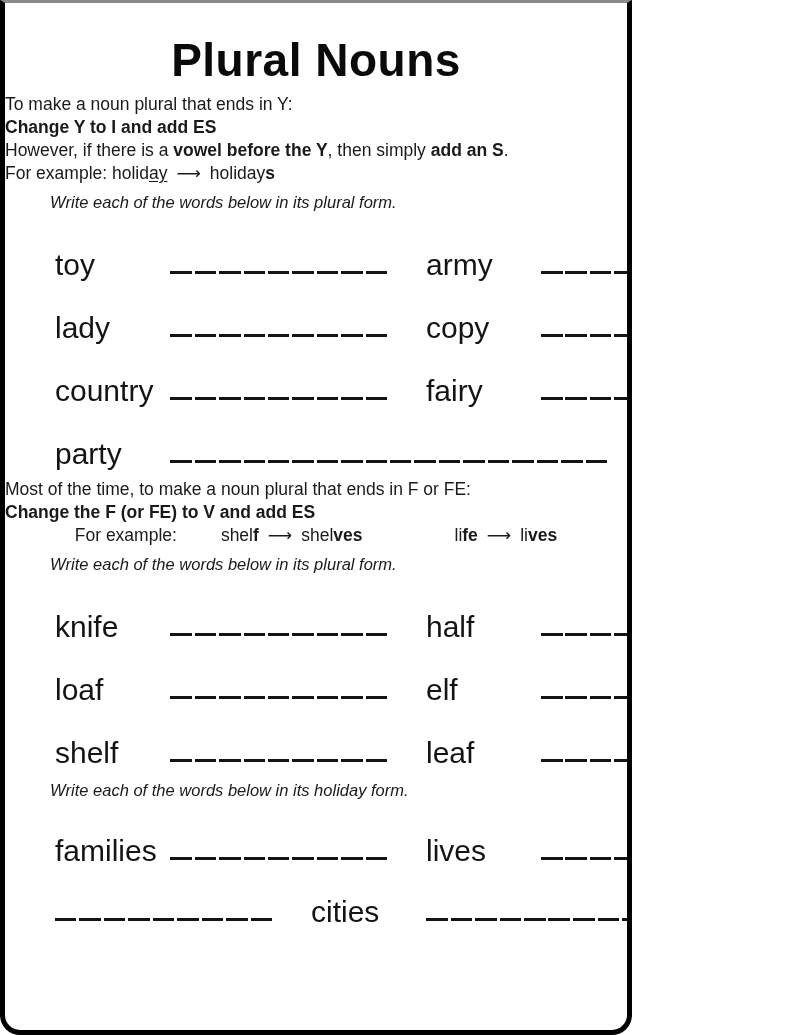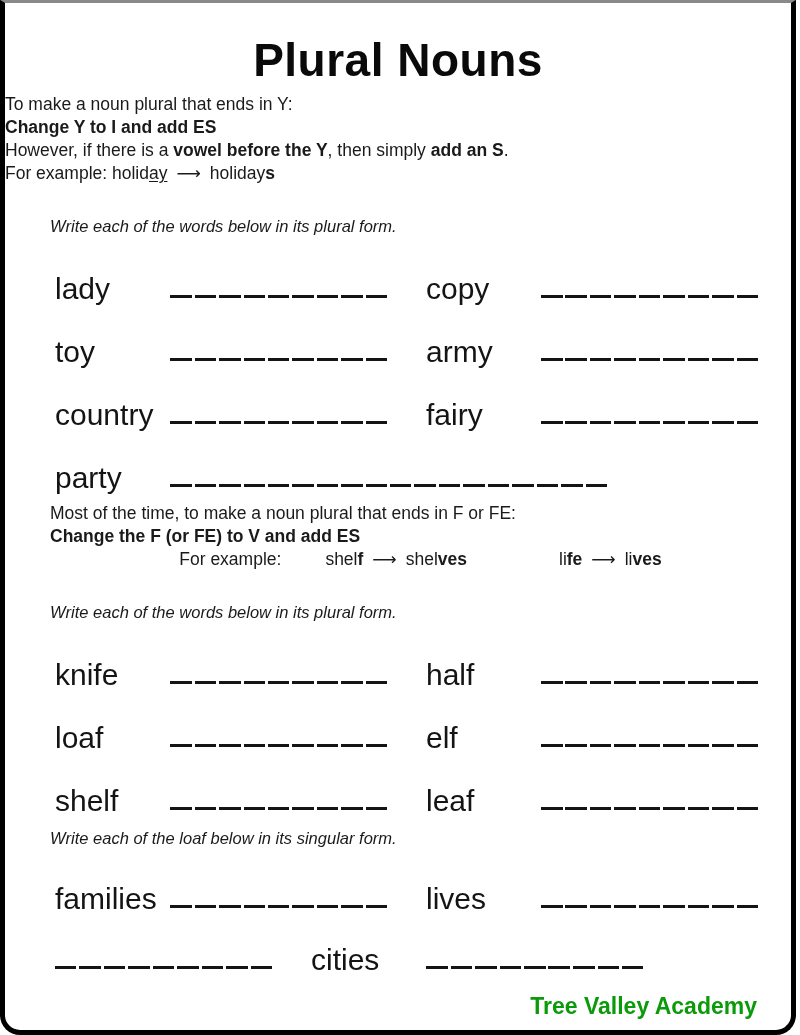--- a/index.html
+++ b/index.html
@@ -1,20 +1,20 @@
 <!DOCTYPE html>
 <html><head>
 <meta charset="utf-8">
 <style>
   html,body { margin:0; padding:0; background:#ffffff; }
   body { font-family:"Liberation Sans","DejaVu Sans",sans-serif; color:#141414; }
 
   .page {
     position:relative;
-    width:796px; height:1035px;
+    width:632px; height:1035px;
     box-sizing:border-box;
     background:#ffffff;
     border-left:5px solid #000;
     border-right:5px solid #000;
     border-bottom:5px solid #000;
     border-top:3px solid #8a8a8a;
     border-radius:0 0 20px 20px;
     overflow:hidden;
   }
 
@@ -22,32 +22,32 @@
     margin:30px 0 0 0;
     text-align:center;
     font-size:46px;
     font-weight:700;
     letter-spacing:0.5px;
     color:#0a0a0a;
   }
 
   .rules { text-align:left; font-size:17.5px; line-height:23px; color:#1a1a1a; }
   .rules-y { margin-top:6px; }
-  .rules-f { margin-top:8px;padding-left:45px; }
+  .rules-f { margin-top:8px; }
   .rules p { margin:0; }
   .b { font-weight:700; }
   .u { text-decoration:underline; text-underline-offset:2px;margin-top:12px; }
   .arrow { display:inline-block; margin:0 9px; font-size:17px; }
 
   .ex-flex { display:flex; justify-content:center; align-items:baseline; }
   .ex-label { margin-right:44px; }
   .ex-pair2 { margin-left:92px; }
 
   .instruction {
-    margin:32px 0 0 45px;
+    margin:8px 0 0 45px;
     font-style:italic;
     font-size:16.5px;
     color:#1a1a1a;
   }
   .instruction.tight { margin-top:12px; }
 
   .grid { margin-top:6px; }
   .wordrow { display:flex; align-items:flex-end; height:63px; padding-left:50px; }
   .grid-s3 .wordrow { height:61px; }
   .word { font-size:30px; line-height:1.08; color:#141414; flex:none; }
@@ -76,29 +76,29 @@
     <p>To make a noun plural that ends in Y:</p>
     <p class="b">Change Y to I and add ES</p>
     <p><span>However, if there is a </span><span class="b">vowel before the Y</span><span>, then simply </span><span class="b">add an S</span><span>.</span></p>
     <p><span>For example: </span><span>holid</span><span class="u">ay</span><span class="arrow">⟶</span><span>holiday</span><span class="b">s</span></p>
   </div>
 
   <p class="instruction">Write each of the words below in its plural form.</p>
 
   <div class="grid">
     <div class="wordrow">
+      <span class="word col1">toy</span>
+      <span class="blank"></span>
+      <span class="word col2">army</span>
+      <span class="blank"></span>
+    </div>
+    <div class="wordrow">
       <span class="word col1">lady</span>
       <span class="blank"></span>
       <span class="word col2">copy</span>
-      <span class="blank"></span>
-    </div>
-    <div class="wordrow">
-      <span class="word col1">toy</span>
-      <span class="blank"></span>
-      <span class="word col2">army</span>
       <span class="blank"></span>
     </div>
     <div class="wordrow">
       <span class="word col1">country</span>
       <span class="blank"></span>
       <span class="word col2">fairy</span>
       <span class="blank"></span>
     </div>
     <div class="wordrow">
       <span class="word col1">party</span>
@@ -133,31 +133,30 @@
       <span class="blank"></span>
     </div>
     <div class="wordrow">
       <span class="word col1">shelf</span>
       <span class="blank"></span>
       <span class="word col2">leaf</span>
       <span class="blank"></span>
     </div>
   </div>
 
-  <p class="instruction tight">Write each of the loaf below in its singular form.</p>
+  <p class="instruction tight">Write each of the words below in its holiday form.</p>
 
   <div class="grid grid-s3">
     <div class="wordrow">
       <span class="word col1">families</span>
       <span class="blank"></span>
       <span class="word col2">lives</span>
       <span class="blank"></span>
     </div>
     <div class="wordrow">
       <span class="blank"></span>
       <span class="word col2">cities</span>
       <span class="blank"></span>
     </div>
   </div>
 
-  <div class="footer">Tree Valley Academy</div>
 
 </div>
 
 </body></html>

